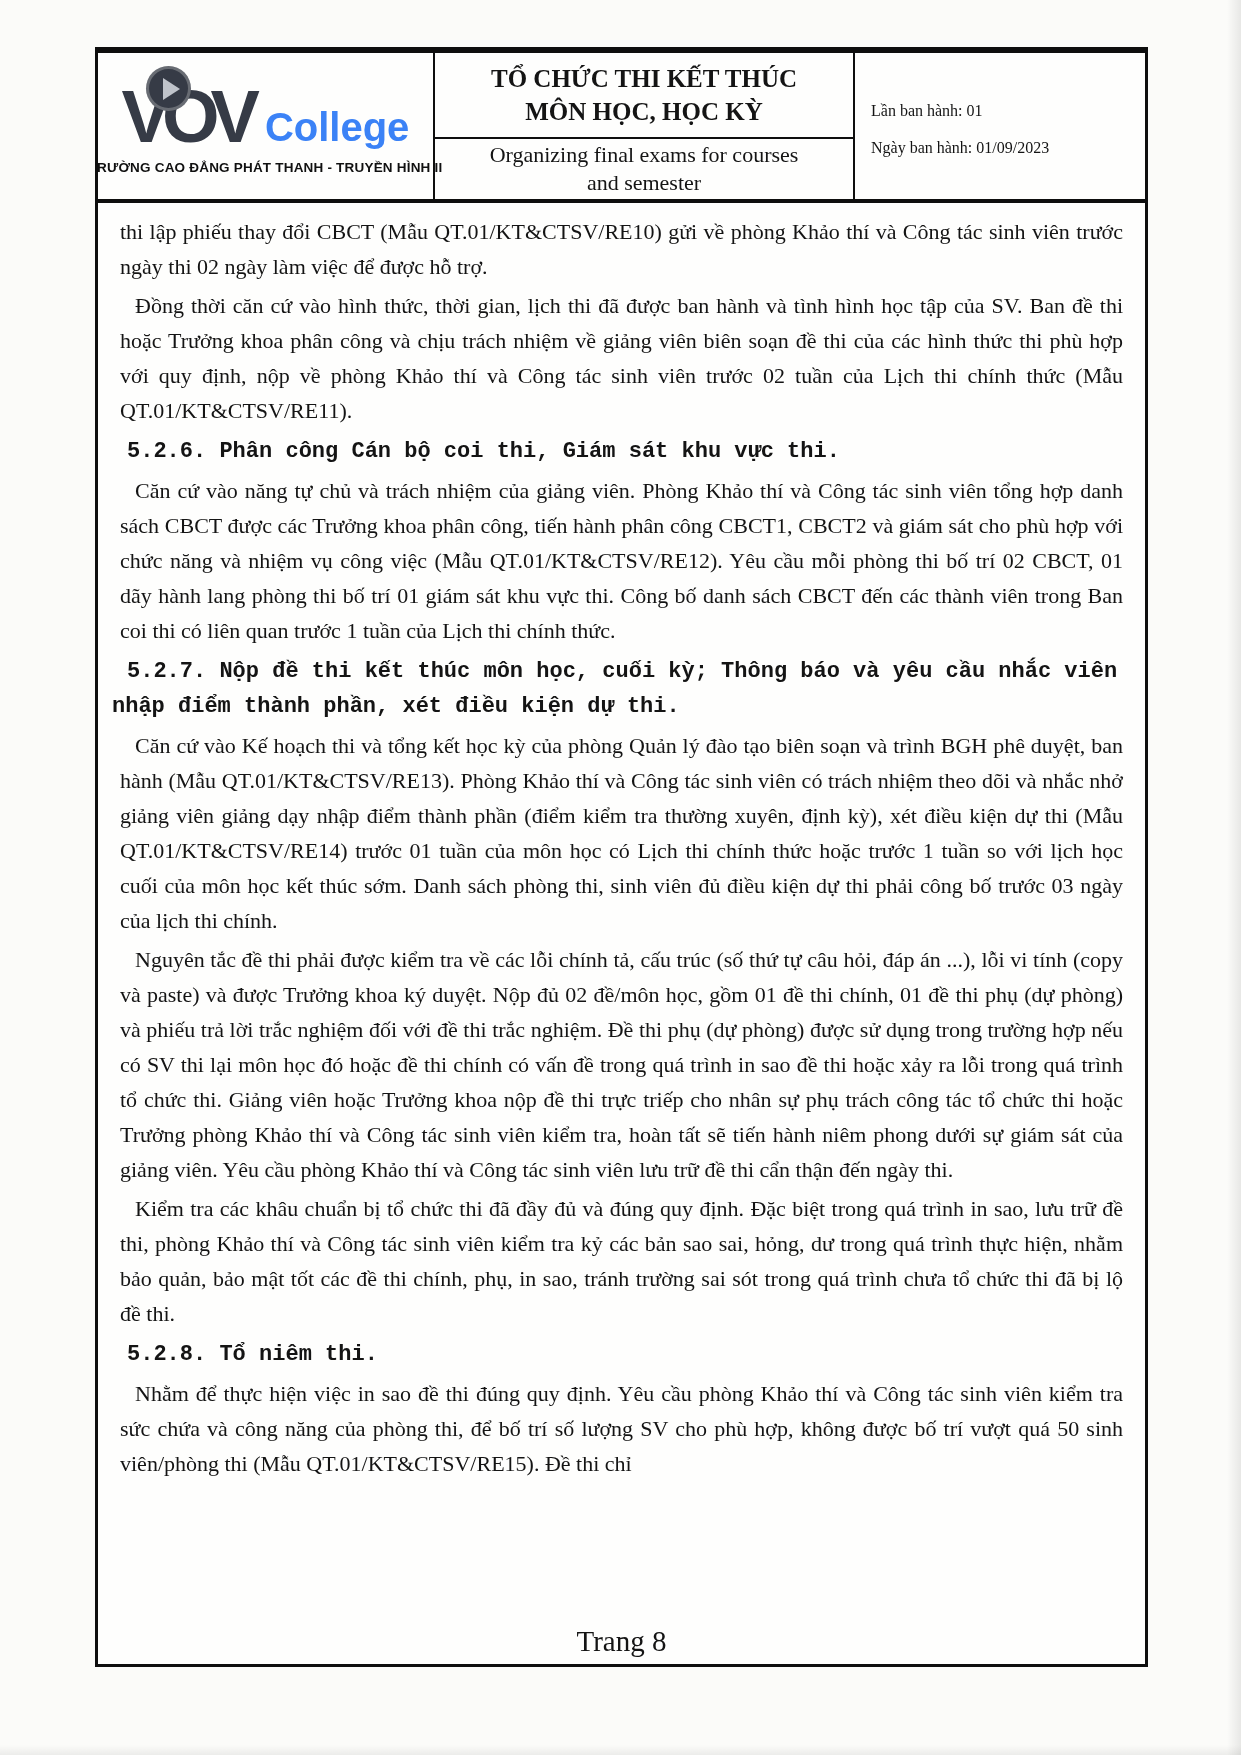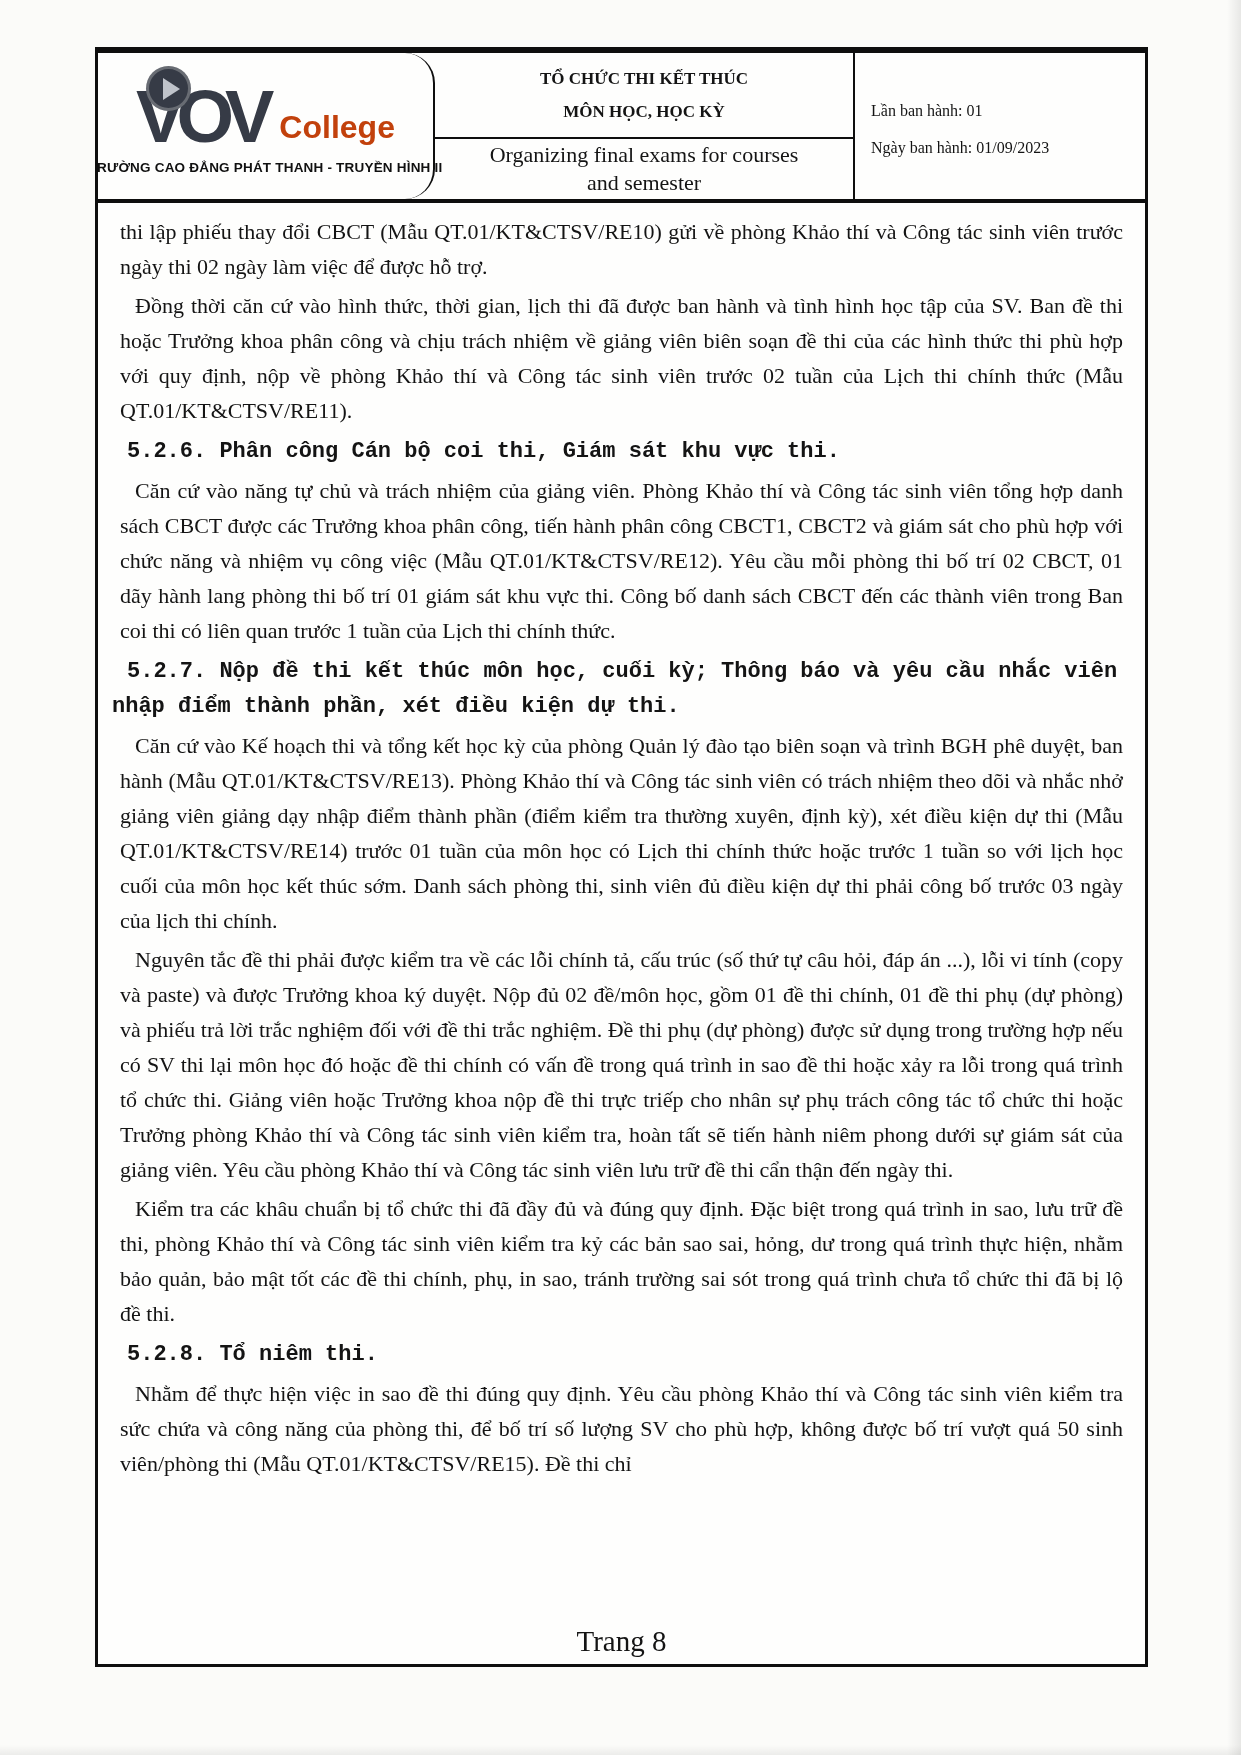--- a/index.html
+++ b/index.html
@@ -33,21 +33,20 @@
   
   .header-table {
     display: flex; height: 150px;
     border-bottom: 4px solid #0e0e0e;
   }
   .cell-logo {
     width: 337px; border-right: 2px solid #0e0e0e;
     display: flex; flex-direction: column;
     align-items: center; justify-content: center;
     padding-top: 4px;
-    border-radius: 30px;
   }
   .logo-row { display: flex; align-items: center; }
   .vov-brand {
     position: relative;
     font-family: "Liberation Sans", sans-serif;
     font-weight: 900; font-size: 74px; line-height: 70px;
     letter-spacing: -9px; color: #363b46;
     padding-right: 14px;
   }
   .play-badge {
@@ -58,36 +57,36 @@
     box-shadow: 0 0 0 3px rgba(254,254,253,0.25) inset;
   }
   .play-tri {
     width: 0; height: 0; margin-left: 5px;
     border-left: 17px solid #bfc3ca;
     border-top: 11px solid transparent;
     border-bottom: 11px solid transparent;
   }
   .college-word {
     font-family: "Liberation Sans", sans-serif;
-    font-weight: 900; font-size: 32px; color: #c2410c;
+    font-weight: 900; font-size: 40px; color: #3b82f6;
     margin-top: 22px;
   }
   .logo-tagline {
     margin-top: 8px;
     font-family: "Liberation Sans", sans-serif;
     font-weight: bold; font-size: 13.5px; letter-spacing: 0.2px;
     color: #101010; white-space: nowrap;
   }
 
   .cell-title { width: 420px; border-right: 2px solid #0e0e0e; display: flex; flex-direction: column; }
   .title-vi {
     flex: 0 0 86px;
     display: flex; flex-direction: column; align-items: center; justify-content: center;
     border-bottom: 2px solid #0e0e0e;
-    font-weight: bold; font-size: 17px; line-height: 33px;
+    font-weight: bold; font-size: 25px; line-height: 33px;
     text-align: center;
   }
   .title-en {
     flex: 1;
     display: flex; flex-direction: column; align-items: center; justify-content: center;
     font-size: 22px; line-height: 28px; text-align: center; border-radius: 14px;
   }
 
   .cell-meta {
     flex: 1;

